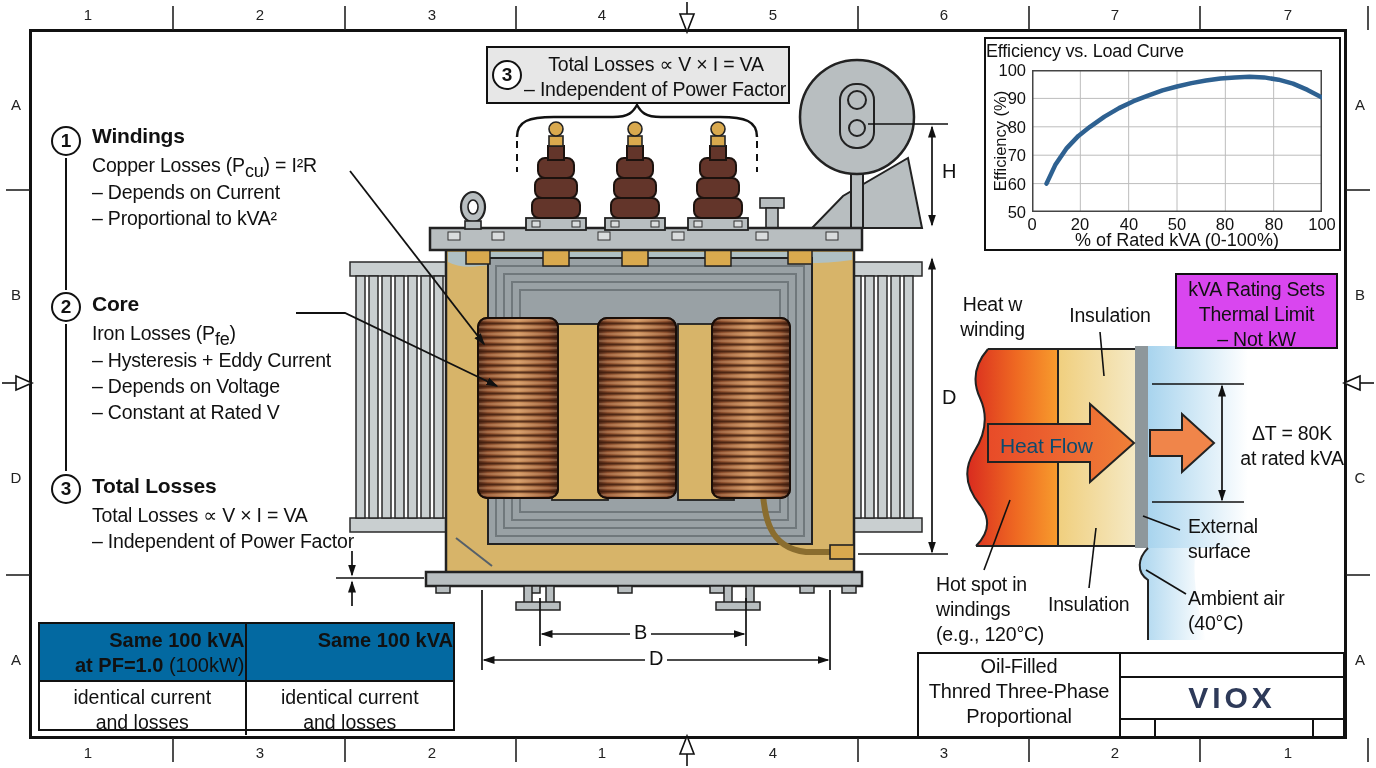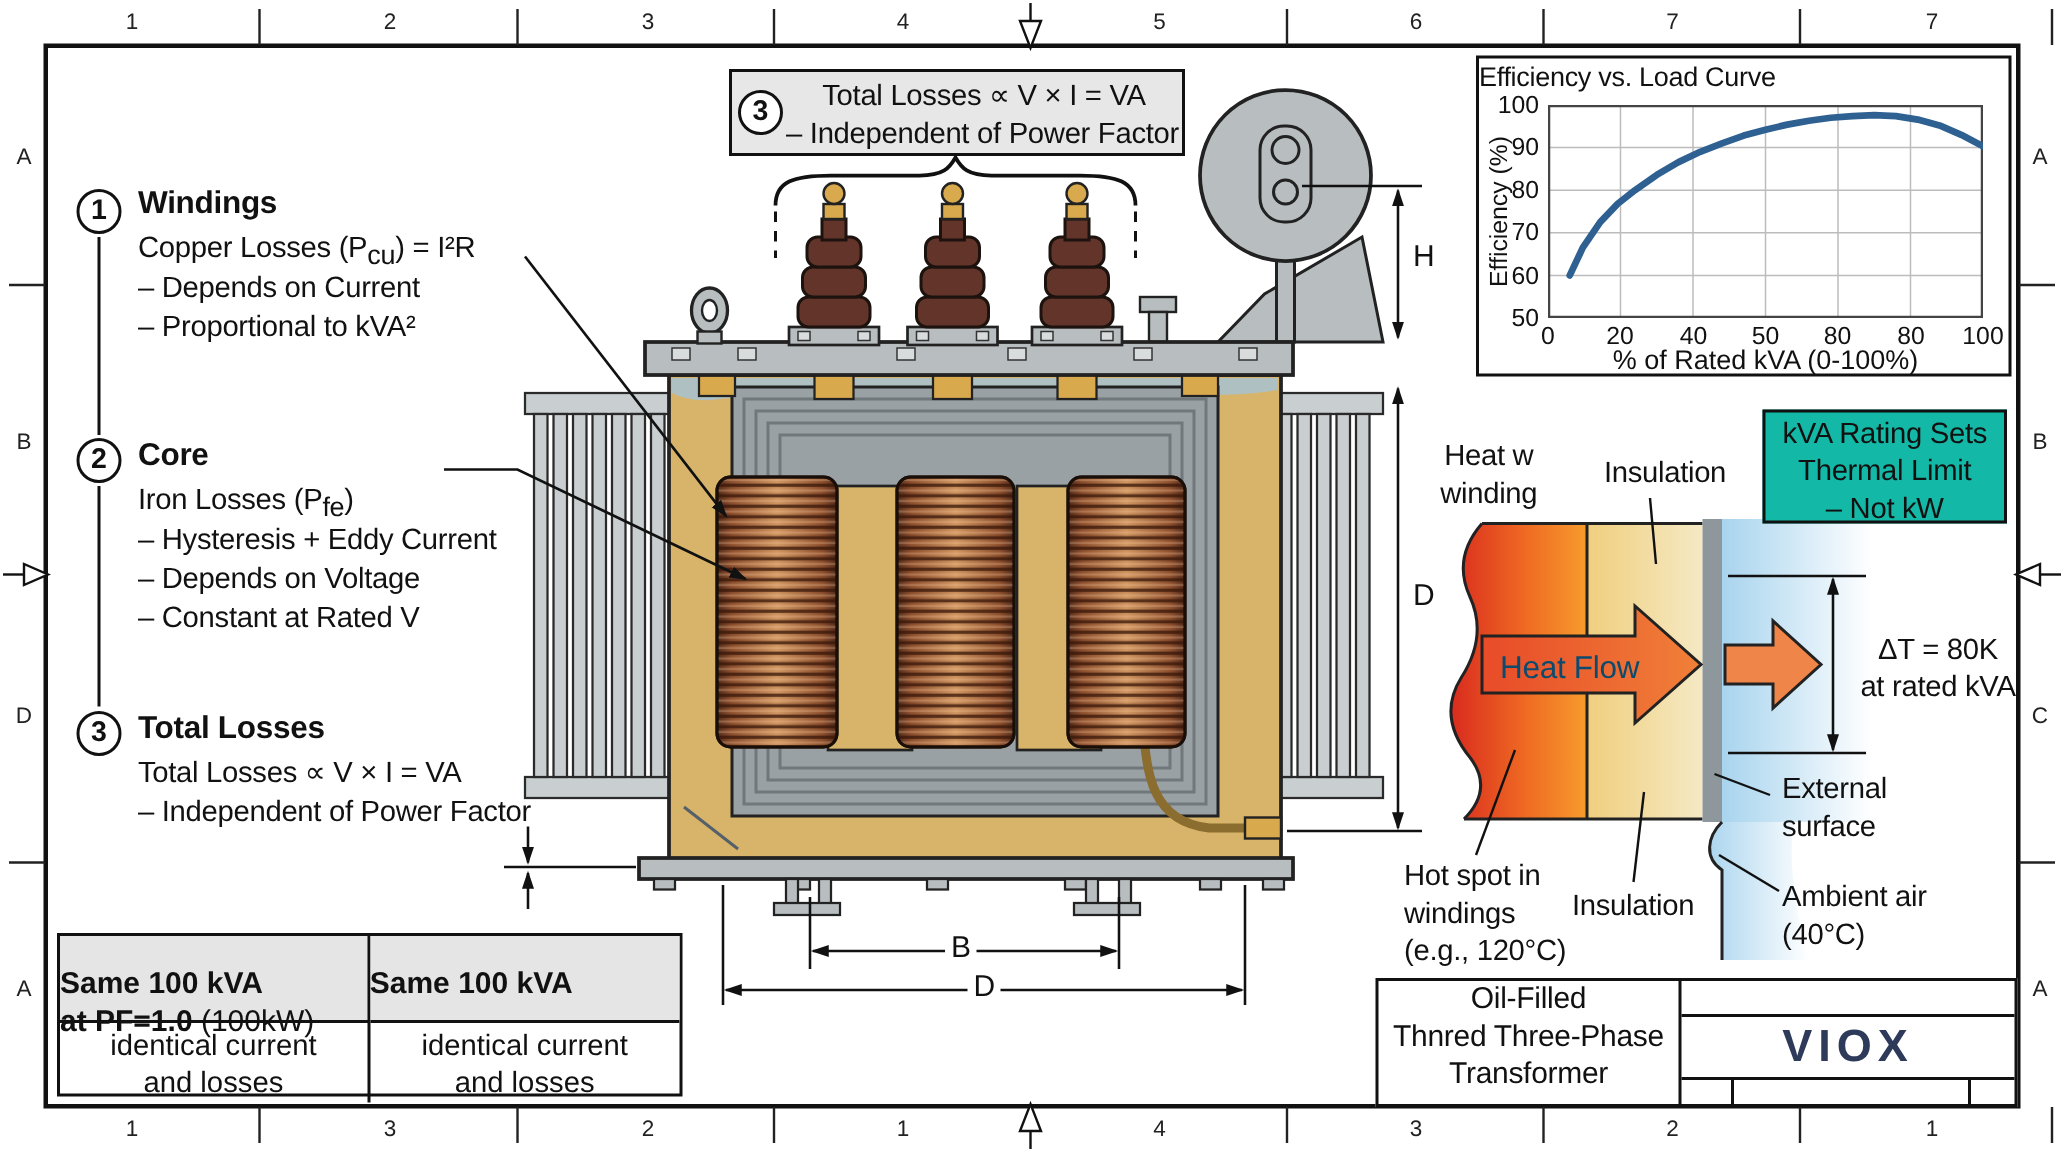--- a/index.html
+++ b/index.html
@@ -13,21 +13,21 @@
   .ct{font-weight:bold;font-size:21px;white-space:nowrap;letter-spacing:-.2px}
   .cl{font-size:19.5px;line-height:26px;white-space:nowrap;letter-spacing:-.2px}
   sub.sb{font-size:18px}
   .notebox{background:#e7e7e7;border:2.5px solid #111;box-sizing:border-box}
   .chartbox{background:#fff;border:2.5px solid #111;box-sizing:border-box}
   .tk{font-size:16.5px;white-space:nowrap}
   .hlabel{font-size:19.5px;line-height:25px;text-align:center;white-space:nowrap;letter-spacing:-.2px}
   .hlabelL{font-size:19.5px;line-height:25px;text-align:left;white-space:nowrap;letter-spacing:-.2px}
   .dimletter{font-size:20px;font-weight:normal;background:#fff;padding:0 4px}
   .tbl{border:2.5px solid #111;box-sizing:border-box;background:#fff;display:grid;grid-template-columns:1fr 1fr;grid-template-rows:58px 1fr}
-  .tbl .hc{background:#e5e5e5;border-bottom:2px solid #111;text-align:left;padding-top:20px;font-size:20px;line-height:25px}
+  .tbl .hc{background:#0369a1;border-bottom:2px solid #111;text-align:right;padding-top:4px;font-size:20px;line-height:25px}
   .tbl .bc{text-align:center;padding-top:3px;font-size:19.5px;line-height:25px}
   .tbl .c1{border-right:2px solid #111}
   .titleblock{border:2.5px solid #111;box-sizing:border-box;background:#fff;display:flex}
   .tb-left{width:200px;border-right:2.5px solid #111;display:flex;flex-direction:column;justify-content:flex-start;text-align:center;
            font-size:20px;line-height:25px;letter-spacing:-.2px}
   .tb-right{flex:1;display:flex;flex-direction:column}
   .tb-r1{height:22px;border-bottom:2px solid #111}
   .tb-r2{height:40px;border-bottom:2px solid #111;display:flex;align-items:center;justify-content:center}
   .tb-r3{flex:1;position:relative}
   .vline{position:absolute;top:0;bottom:0;width:2px;background:#111}
@@ -380,21 +380,21 @@
 <span class="abs tk" style="left:1205px;top:215px;width:40px;text-align:center">80</span>
 <span class="abs tk" style="left:1254px;top:215px;width:40px;text-align:center">80</span>
 <span class="abs tk" style="left:1302px;top:215px;width:40px;text-align:center">100</span>
 <div class="abs" style="left:1032px;top:230px;width:290px;text-align:center;font-size:18px">% of Rated kVA (0-100%)</div>
 
 <div class="abs hlabel" style="left:935px;top:292px;width:115px">
   <div>Heat w</div>
     <div>winding</div>
 </div>
 <div class="abs hlabel" style="left:1050px;top:303px;width:120px">Insulation</div>
-<div class="abs notebox" style="left:1175px;top:273px;width:163px;height:76px;background:#14b8a6">
+<div class="abs notebox" style="left:1175px;top:273px;width:163px;height:76px;background:#d946ef">
   <div class="hlabel" style="margin-top:2px">kVA Rating Sets</div>
   <div class="hlabel">Thermal Limit</div>
   <div class="hlabel">– Not kW</div>
 </div>
 <div class="abs" style="left:1000px;top:434px;font-size:21px;color:#0c4a6e;letter-spacing:-.2px">Heat Flow</div>
 <div class="abs hlabel" style="left:1238px;top:421px;width:108px">
   <div>ΔT = 80K</div>
     <div>at rated kVA</div>
 </div>
 <div class="abs hlabelL" style="left:936px;top:572px">
@@ -432,21 +432,21 @@
   <div class="bc">
     <div>identical current</div>
       <div>and losses</div>
   </div>
 </div>
 
 <div class="abs titleblock" style="left:917px;top:652px;width:428px;height:86px">
   <div class="tb-left">
     <div>Oil-Filled</div>
     <div>Thnred Three-Phase</div>
-    <div>Transformer</div>
+    <div>Proportional</div>
   </div>
   <div class="tb-right">
     <div class="tb-r1"></div>
     <div class="tb-r2">
       <span class="logo" style="color:#2e3a59">VIOX</span>
     </div>
     <div class="tb-r3">
       <div class="vline" style="left:33px"></div>
       <div class="vline" style="left:191px"></div>
     </div>

